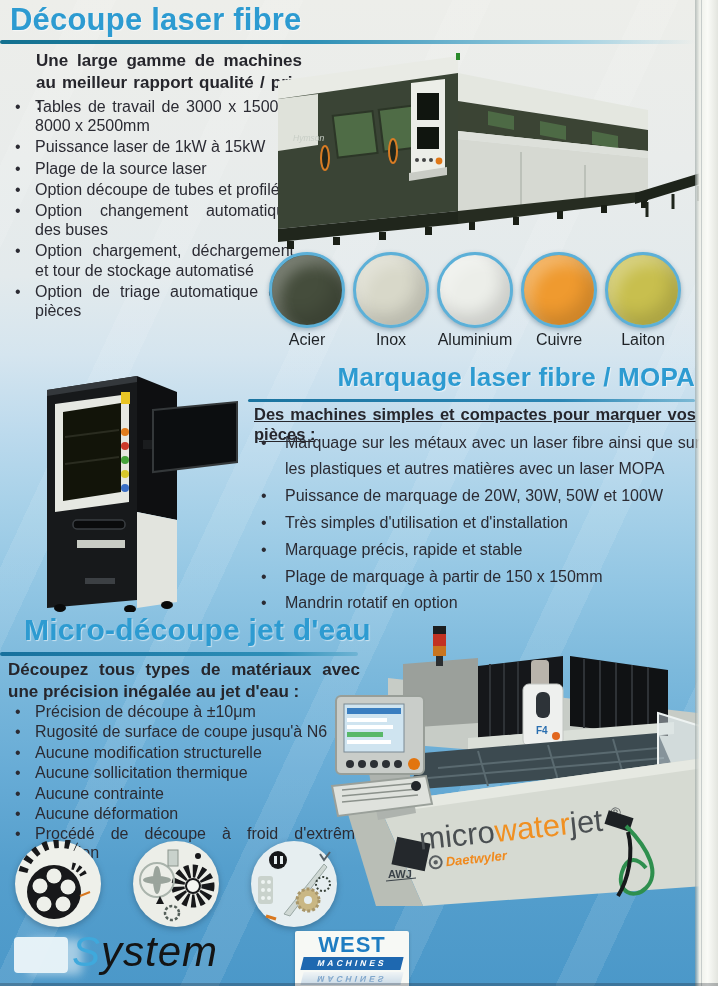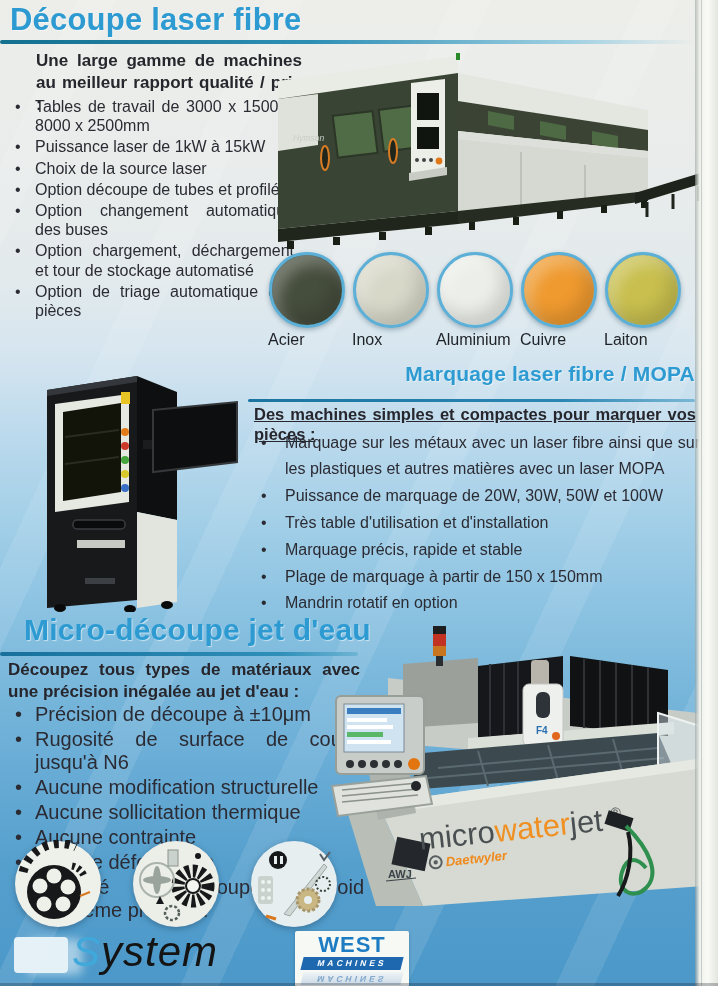--- a/index.html
+++ b/index.html
@@ -37,29 +37,29 @@
   .intro2{font-size:16.5px;line-height:1.2;}
   .intro3{font-size:17px;line-height:1.27;}
 
   ul.bullets{list-style:none;margin:0;padding:0;color:#2b2b33;}
   ul.bullets li{position:relative;text-align:justify;}
   ul.bullets li::before{content:"•";position:absolute;left:7px;top:0;}
   .b1{font-size:16px;line-height:1.2;}
   .b1 li{padding-left:27px;margin-bottom:2px;}
   .b2{font-size:16px;line-height:1.62;}
   .b2 li{padding-left:31px;margin-bottom:1px;}
-  .b3{font-size:20px;line-height:1.15;}
+  .b3{font-size:16px;line-height:1.15;}
   .b3 li{padding-left:27px;margin-bottom:2px;}
 
   .cut-label{font-size:25px;font-weight:bold;color:#ffffff;
     text-shadow:2px 2px 3px rgba(40,60,85,.6);white-space:nowrap;}
 
   
   .materials{display:flex;gap:6px;}
-  .mat{width:78px;text-align:left;}
+  .mat{width:78px;text-align:center;}
   .mat-circle{width:70px;height:70px;margin:0 auto;border-radius:50%;
     border:3px solid #5cb0d8;
     box-shadow:0 2px 5px rgba(50,85,110,.4),
       inset -8px -10px 16px rgba(0,0,0,.14),
       inset 8px 10px 14px rgba(255,255,255,.28);}
   .mat-label{margin-top:3px;font-size:16px;color:#1e2226;}
 
   
   .system-logo{display:flex;align-items:flex-start;}
   .system-blob{position:absolute;left:0;top:9px;width:54px;height:36px;border-radius:4px;
@@ -85,21 +85,21 @@
 <div class="page">
 
   <div class="abs sec-title" style="left:10px;top:2px;font-size:31px;">Découpe laser fibre</div>
   <div class="abs rule rule1" style="left:0;top:40px;width:695px;"></div>
 
   <div class="abs intro intro1" style="left:8px;top:50px;width:266px;margin-left:28px;">Une large gamme de machines au meilleur rapport qualité / prix :</div>
 
   <ul class="abs bullets b1" style="left:8px;top:97px;width:286px;">
     <li>Tables de travail de 3000 x 1500 à 8000 x 2500mm</li>
     <li>Puissance laser de 1kW à 15kW</li>
-    <li>Choix de la source laser</li>
+    <li>Plage de la source laser</li>
     <li>Option découpe de tubes et profilés</li>
     <li>Option changement automatique des buses</li>
     <li>Option chargement, déchargement et tour de stockage automatisé</li>
     <li>Option de triage automatique des pièces</li>
   </ul>
 
   <svg class="abs" style="left:263px;top:53px;" width="448" height="205" viewBox="0 0 448 205">
 
     <polygon points="15,28 195,3 195,22 15,48" fill="#e9ebe5"></polygon>
     <rect x="193" y="-2" width="4" height="9" fill="#2a8a2a"></rect>
@@ -179,29 +179,29 @@
       <div class="mat-circle" style="background-color: rgb(239, 154, 47);"></div>
       <div class="mat-label">Cuivre</div>
     </div>
     <div class="mat">
       <div class="mat-circle" style="background-color: rgb(200, 191, 78);"></div>
       <div class="mat-label">Laiton</div>
     </div>
   </div>
 
 
-  <div class="abs sec-title" style="left:250px;top:362px;width:445px;text-align:right;font-size:21px;">Marquage laser fibre / MOPA</div>
+  <div class="abs sec-title" style="left:250px;top:362px;width:445px;text-align:right;font-size:26px;">Marquage laser fibre / MOPA</div>
   <div class="abs rule rule2" style="left:248px;top:399px;width:447px;height:3px;"></div>
 
   <div class="abs intro intro2" style="left:254px;top:405px;width:442px;text-decoration:underline;">Des machines simples et compactes pour marquer vos pièces :</div>
 
   <ul class="abs bullets b2" style="left:254px;top:430px;width:446px;">
     <li>Marquage sur les métaux avec un laser fibre ainsi que sur les plastiques et autres matières avec un laser MOPA</li>
     <li>Puissance de marquage de 20W, 30W, 50W et 100W</li>
-    <li>Très table d'utilisation et d'installation</li>
+    <li>Très simples d'utilisation et d'installation</li>
     <li>Marquage précis, rapide et stable</li>
     <li>Plage de marquage à partir de 150 x 150mm</li>
     <li>Mandrin rotatif en option</li>
   </ul>
 
   <svg class="abs" style="left:25px;top:362px;" width="235" height="250" viewBox="0 0 235 250">
 
     <polygon points="112,14 152,30 152,158 112,150" fill="#0e0f11"></polygon>
     <polygon points="112,150 152,158 152,240 112,246" fill="#e2e4de"></polygon>
 

